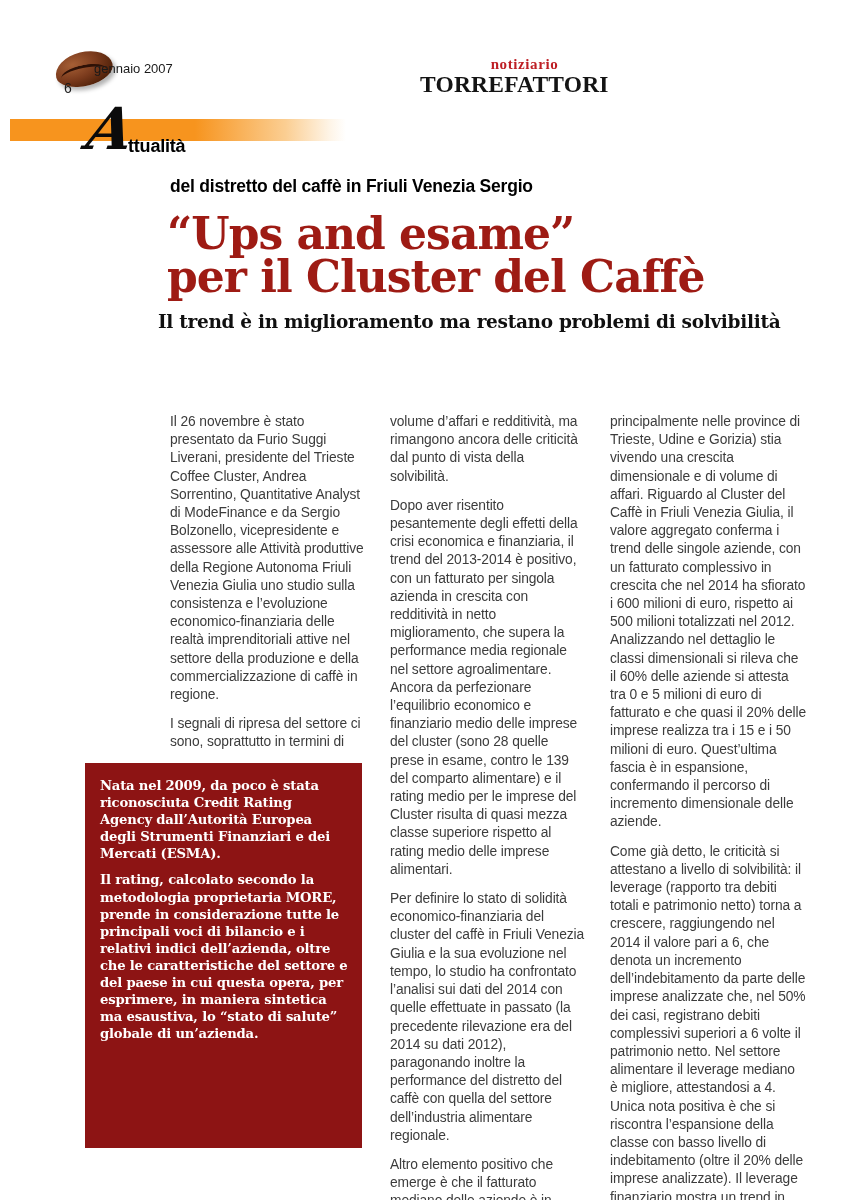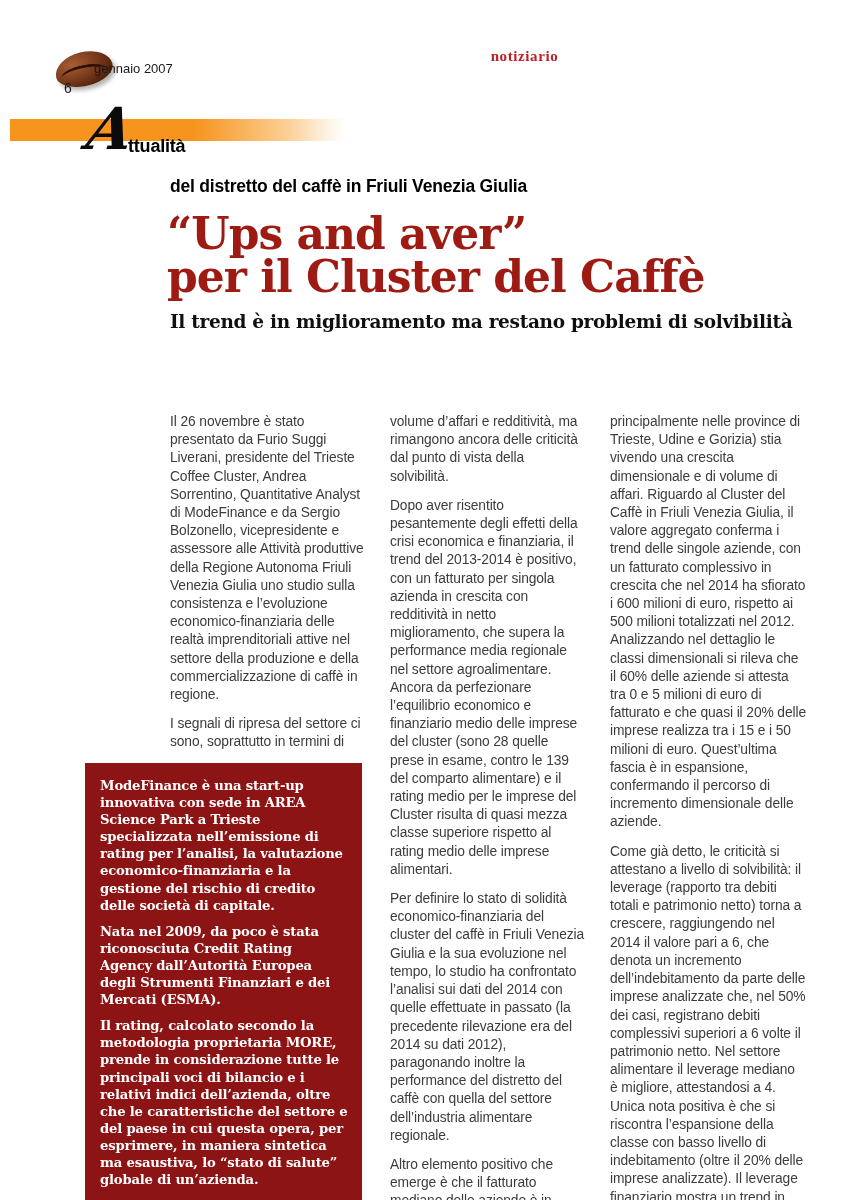--- a/index.html
+++ b/index.html
@@ -20,21 +20,21 @@
   }
   .bean-crease {
     position:absolute; left:6px; top:15px; width:46px; height:14px;
     border-radius:50%;
     border-top:3px solid #2e1106;
     transform:rotate(-12deg);
   }
   .issue-date { position:absolute; left:94px; top:61px; font-size:13px; color:#1a1a1a; }
   .page-number { position:absolute; left:64px; top:80px; font-size:14px; color:#1a1a1a; }
 
-  .masthead { position:absolute; left:420px; top:49px; width:175px; text-align:center; line-height:1; }
+  .masthead { position:absolute; left:420px; top:57px; width:175px; text-align:center; line-height:1; }
   .masthead-top {
     font-family:"Liberation Serif", serif; font-weight:bold; font-size:15px;
     color:#be1e24; letter-spacing:0.6px; padding-left:34px;
   }
   .masthead-main {
     font-family:"Liberation Serif", serif; font-weight:bold; font-size:23.5px;
     color:#141414; letter-spacing:0.2px; margin-top:1px;
   }
 
   
@@ -56,21 +56,21 @@
   .kicker {
     position:absolute; left:170px; top:176px; font-weight:bold; font-size:17.5px;
     line-height:1.17; color:#000; letter-spacing:-0.2px;
   }
   .headline {
     position:absolute; left:167px; top:213px;
     font-family:"DejaVu Serif", serif; font-weight:bold; font-size:44px;
     line-height:0.97; color:#9e1b14; letter-spacing:-1px;
   }
   .deck {
-    position:absolute; left:170px; top:311px;
+    position:absolute; left:158px; top:311px;
     font-family:"DejaVu Serif", serif; font-weight:bold; font-size:18.5px;
     color:#101010; letter-spacing:-0.3px;
   }
 
   
   .col {
     position:absolute; top:413px; width:196px;
     font-size:13.8px; line-height:18.2px; color:#3c3c3c; letter-spacing:-0.1px;
   }
   .col p { margin:0 0 11px 0; }
@@ -94,33 +94,34 @@
 
   <div class="bean">
     <div class="bean-body"></div>
     <div class="bean-crease"></div>
   </div>
   <div class="issue-date">gennaio 2007</div>
   <div class="page-number">6</div>
 
   <div class="masthead">
     <div class="masthead-top">notiziario</div>
+    <div class="masthead-main">TORREFATTORI</div>
   </div>
 
   <div class="section-bar"></div>
   <div class="section-label">
     <span class="section-initial">A</span>
     <span class="section-rest">ttualità</span>
   </div>
 
   <div class="kicker">
-    <div>del distretto del caffè in Friuli Venezia Giulia</div>
+    <div>del distretto del caffè in Friuli Venezia Sergio</div>
   </div>
   <div class="headline">
-    <div>“Ups and aver”</div>
+    <div>“Ups and esame”</div>
     <div>per il Cluster del Caffè</div>
   </div>
   <div class="deck">Il trend è in miglioramento ma restano problemi di solvibilità</div>
 
   <div class="col col-1">
     <p>Il 26 novembre è stato presentato da Furio Suggi Liverani, presidente del Trieste Coffee Cluster, Andrea Sorrentino, Quantitative Analyst di ModeFinance e da Sergio Bolzonello, vicepresidente e assessore alle Attività produttive della Regione Autonoma Friuli Venezia Giulia uno studio sulla consistenza e l’evoluzione economico-finanziaria delle realtà imprenditoriali attive nel settore della produzione e della commercializzazione di caffè in regione.</p>
     <p>I segnali di ripresa del settore ci sono, soprattutto in termini di</p>
   </div>
 
   <div class="col col-2">
@@ -129,18 +130,17 @@
     <p>Per definire lo stato di solidità economico-finanziaria del cluster del caffè in Friuli Venezia Giulia e la sua evoluzione nel tempo, lo studio ha confrontato l’analisi sui dati del 2014 con quelle effettuate in passato (la precedente rilevazione era del 2014 su dati 2012), paragonando inoltre la performance del distretto del caffè con quella del settore dell’industria alimentare regionale.</p>
     <p>Altro elemento positivo che emerge è che il fatturato mediano delle aziende è in crescita e pari per il 2014 a circa 2 milioni di euro (2 anni fa era 1,5 milioni di euro), valore che indica dunque come la metà delle realtà regionali analizzate (distribuite</p>
   </div>
 
   <div class="col col-3">
     <p>principalmente nelle province di Trieste, Udine e Gorizia) stia vivendo una crescita dimensionale e di volume di affari. Riguardo al Cluster del Caffè in Friuli Venezia Giulia, il valore aggregato conferma i trend delle singole aziende, con un fatturato complessivo in crescita che nel 2014 ha sfiorato i 600 milioni di euro, rispetto ai 500 milioni totalizzati nel 2012. Analizzando nel dettaglio le classi dimensionali si rileva che il 60% delle aziende si attesta tra 0 e 5 milioni di euro di fatturato e che quasi il 20% delle imprese realizza tra i 15 e i 50 milioni di euro. Quest’ultima fascia è in espansione, confermando il percorso di incremento dimensionale delle aziende.</p>
     <p>Come già detto, le criticità si attestano a livello di solvibilità: il leverage (rapporto tra debiti totali e patrimonio netto) torna a crescere, raggiungendo nel 2014 il valore pari a 6, che denota un incremento dell’indebitamento da parte delle imprese analizzate che, nel 50% dei casi, registrano debiti complessivi superiori a 6 volte il patrimonio netto. Nel settore alimentare il leverage mediano è migliore, attestandosi a 4. Unica nota positiva è che si riscontra l’espansione della classe con basso livello di indebitamento (oltre il 20% delle imprese analizzate). Il leverage finanziario mostra un trend in diminuzione, ma ancora pari a quasi 2, ovvero il 50% delle imprese ha debiti nei confronti degli</p>
   </div>
 
   <div class="sidebar-box">
-    <p>ModeFinance è una start-up innovativa con sede in AREA Science Park a Trieste specializzata nell’emissione di rating per l’analisi, la valutazione economico-finanziaria e la gestione del rischio di credito delle società di capitale.</p>
     <p>Nata nel 2009, da poco è stata riconosciuta Credit Rating Agency dall’Autorità Europea degli Strumenti Finanziari e dei Mercati (ESMA).</p>
     <p>Il rating, calcolato secondo la metodologia proprietaria MORE, prende in considerazione tutte le principali voci di bilancio e i relativi indici dell’azienda, oltre che le caratteristiche del settore e del paese in cui questa opera, per esprimere, in maniera sintetica ma esaustiva, lo “stato di salute” globale di un’azienda.</p>
   </div>
 
 </div>
 
 </body></html>

